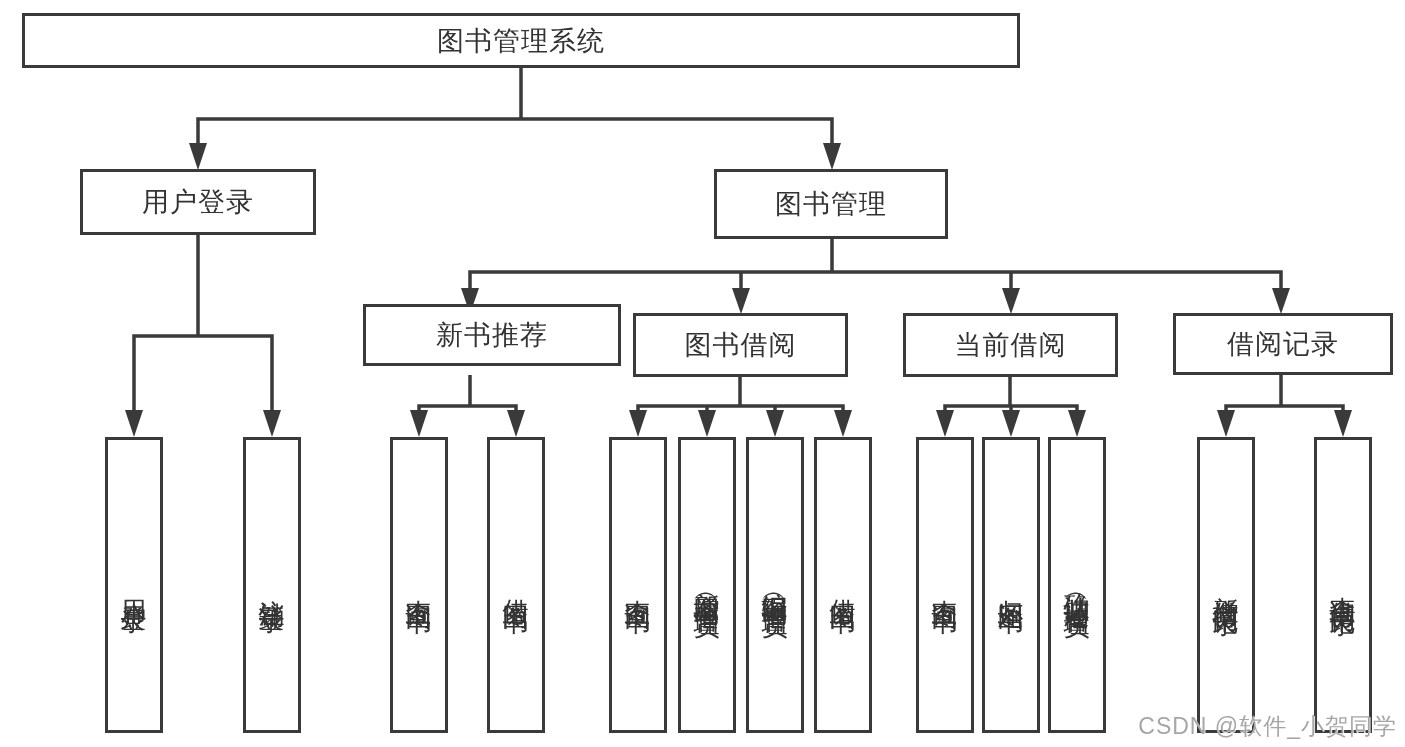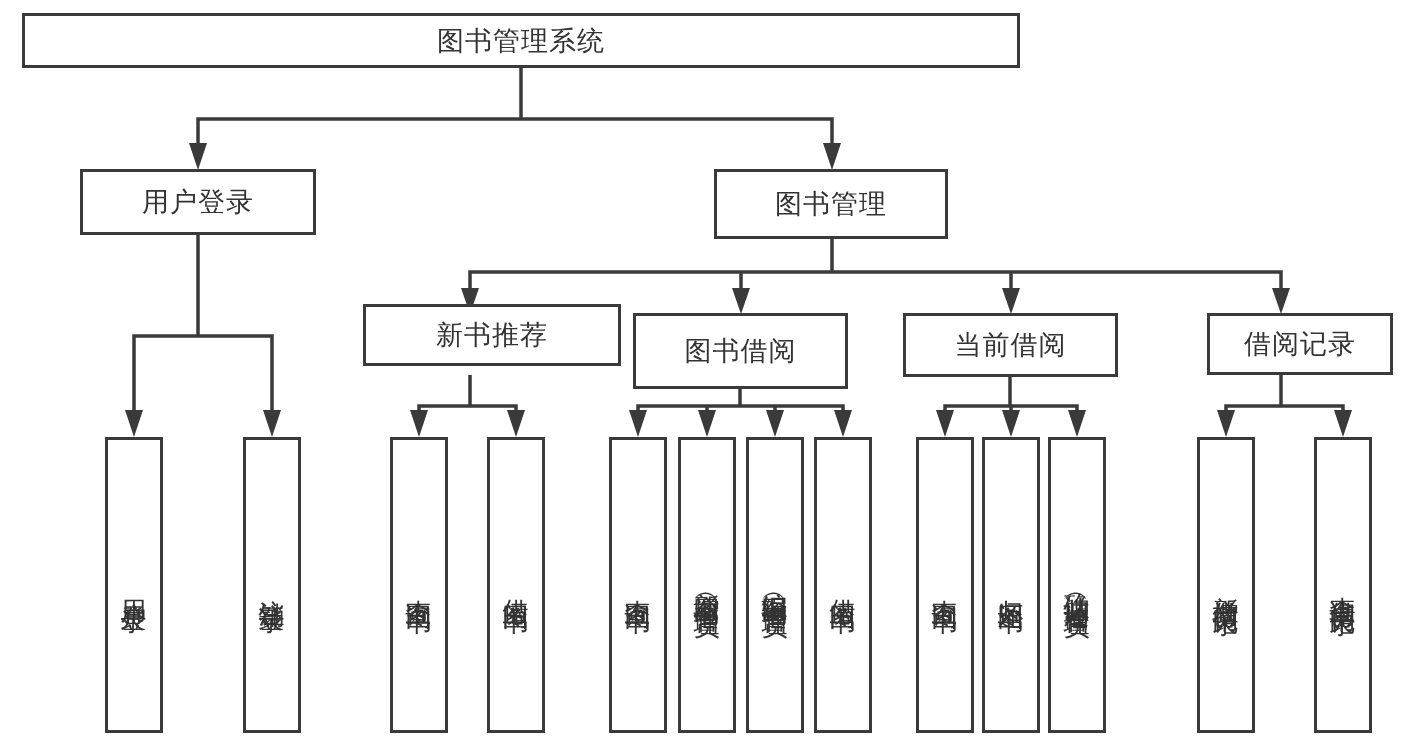--- a/index.html
+++ b/index.html
@@ -143,27 +143,27 @@
   <div class="node" style="left:80px; top:169px; width:236px; height:66px;">
     <span>用户登录</span>
   </div>
   <div class="node" style="left:714px; top:169px; width:234px; height:70px;">
     <span>图书管理</span>
   </div>
 
   <div class="node" style="left:363px; top:304px; width:258px; height:62px;">
     <span>新书推荐</span>
   </div>
-  <div class="node" style="left:633px; top:313px; width:215px; height:76px;">
+  <div class="node" style="left:633px; top:313px; width:215px; height:64px;">
     <span>图书借阅</span>
   </div>
   <div class="node" style="left:903px; top:313px; width:215px; height:64px;">
     <span>当前借阅</span>
   </div>
-  <div class="node" style="left:1207px; top:313px; width:186px; height:62px;">
+  <div class="node" style="left:1173px; top:313px; width:220px; height:62px;">
     <span>借阅记录</span>
   </div>
 
   <div class="node leaf" style="left:105px; top:437px; width:58px; height:296px;">
     <span class="vtext">用户登录</span>
   </div>
   <div class="node leaf" style="left:243px; top:437px; width:58px; height:296px;">
     <span class="vtext">注销登录</span>
   </div>
 
@@ -197,14 +197,15 @@
     <span class="vtext">确认归还（管理员）</span>
   </div>
 
   <div class="node leaf" style="left:1197px; top:437px; width:58px; height:296px;">
     <span class="vtext">新增借阅记录</span>
   </div>
   <div class="node leaf" style="left:1314px; top:437px; width:58px; height:296px;">
     <span class="vtext">查询借阅记录</span>
   </div>
 
+  <div class="watermark">CSDN @软件_小贺同学</div>
 
 </div>
 
 </body></html>

